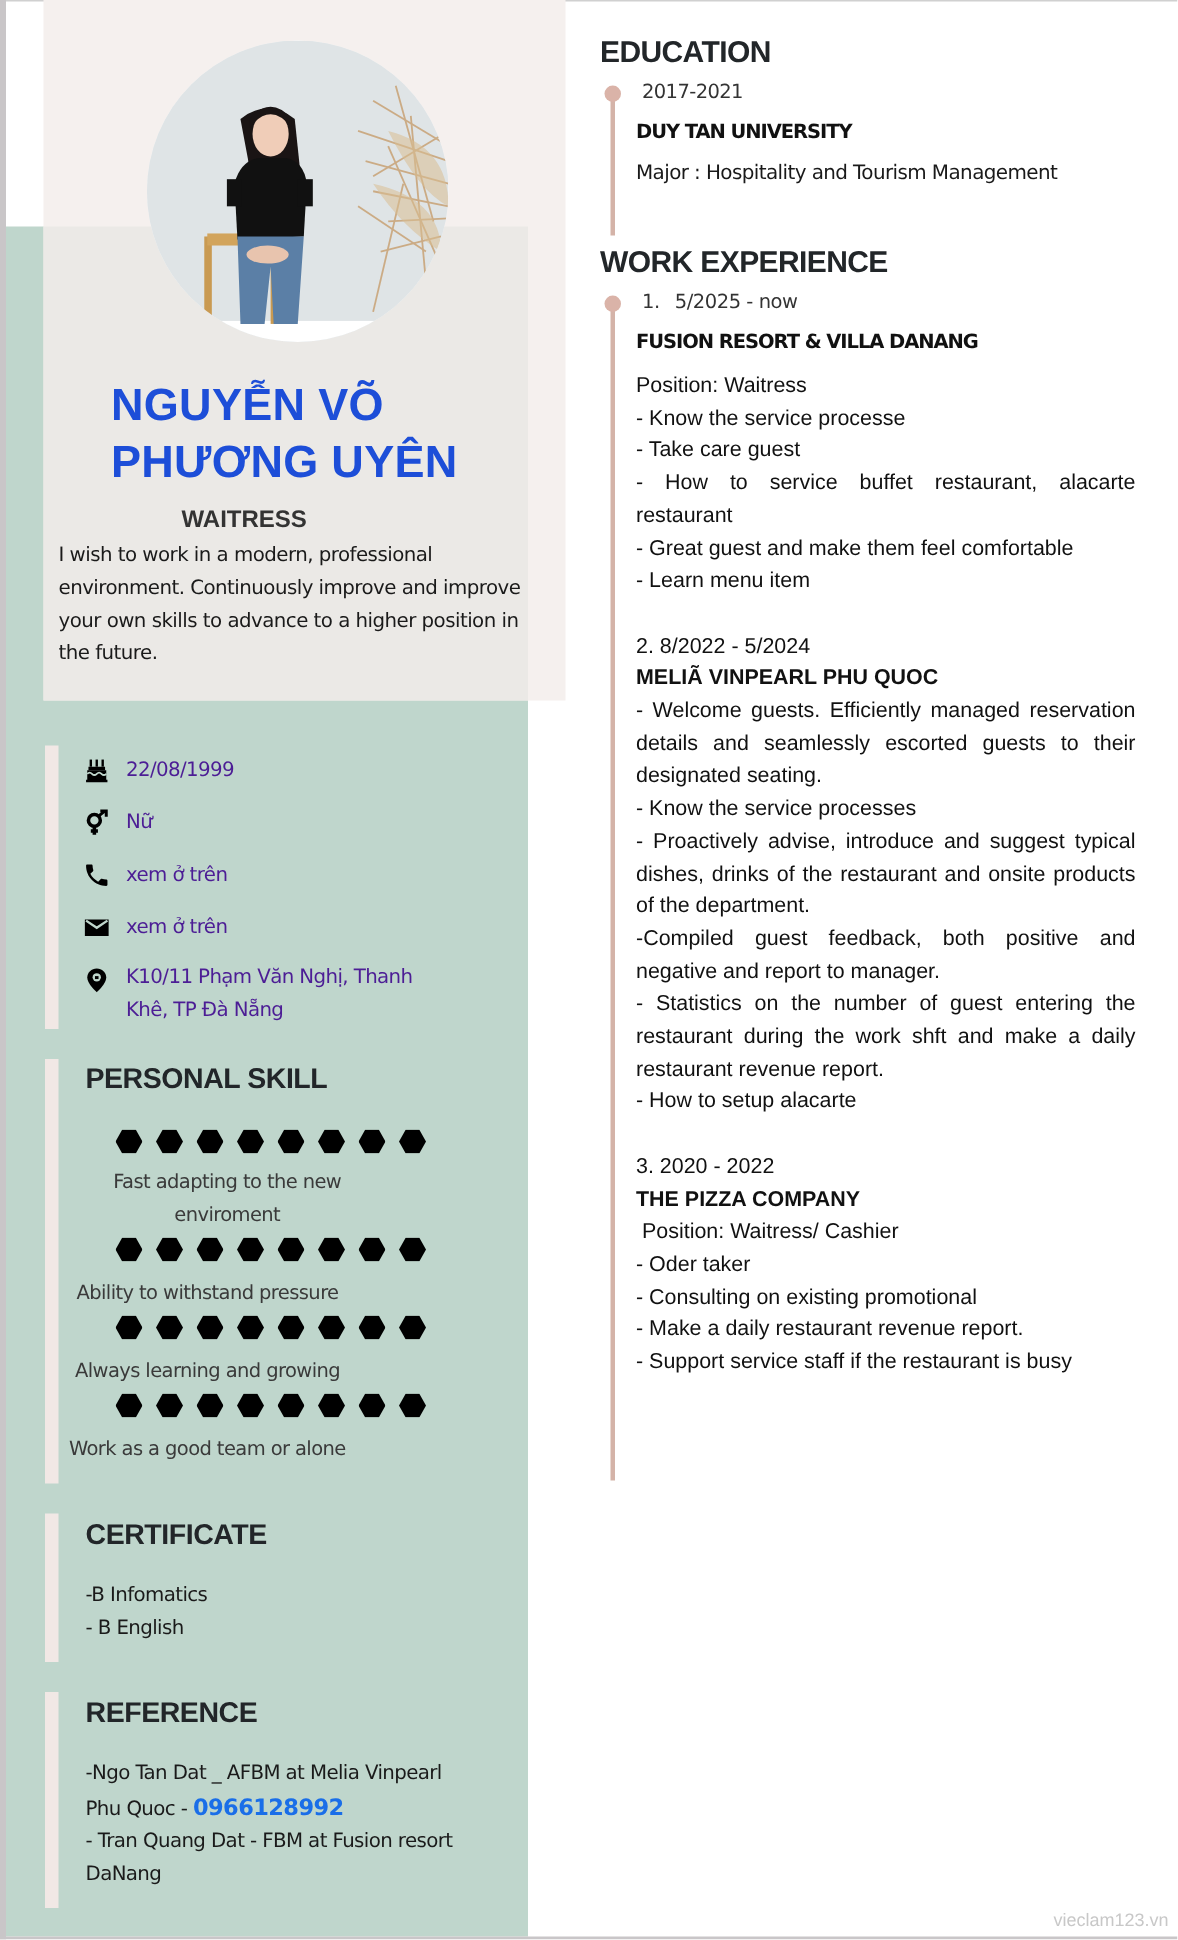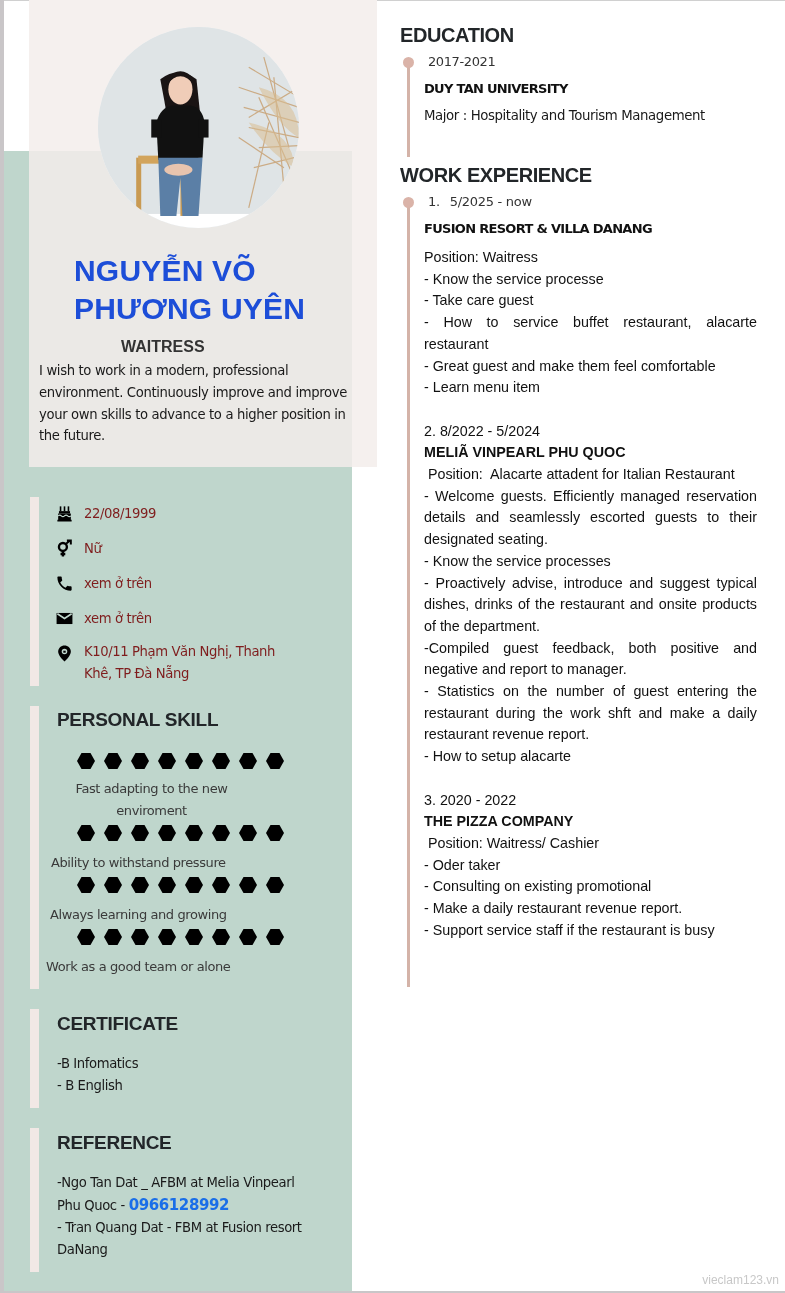--- a/index.html
+++ b/index.html
@@ -19,21 +19,21 @@
 
   .name { position: absolute; left: 74px; top: 252px; font-family: "Liberation Sans", sans-serif; font-weight: bold; font-size: 30px; line-height: 38px; color: #1d4ed8; letter-spacing: 0.2px; }
   .job-title { position: absolute; left: 121px; top: 338px; font-weight: bold; font-size: 16px; color: #333; }
   .objective { position: absolute; left: 39px; top: 360px; width: 318px; font-family: "DejaVu Sans", sans-serif; font-size: 13.2px; line-height: 21.8px; color: #1a1a1a; letter-spacing: -0.35px; }
 
   .side-box { position: absolute; left: 30px; border-left: 9px solid #f1e8e5; }
   .contact-box { top: 497px; height: 189px; width: 300px; }
   .contact-row { position: absolute; left: 15px; display: flex; align-items: flex-start; }
   .contact-row .ic { width: 20px; height: 20px; display: flex; align-items: center; justify-content: center; margin-right: 10px; }
   .contact-row .ic svg { width: 19px; height: 19px; }
-  .contact-row .txt { font-family: "DejaVu Sans", sans-serif; font-size: 13.2px; line-height: 22px; color: #7f1d1d; letter-spacing: -0.4px; }
+  .contact-row .txt { font-family: "DejaVu Sans", sans-serif; font-size: 13.2px; line-height: 22px; color: #4c1d95; letter-spacing: -0.4px; }
 
   .side-heading { position: absolute; left: 18px; font-weight: bold; font-size: 19px; color: #222629; letter-spacing: -0.3px; }
 
   .skill-box { top: 706px; height: 283px; width: 300px; }
   .hex-row { position: absolute; left: 38px; display: flex; gap: 9px; }
   .hex { width: 18px; height: 16px; background: #000; clip-path: polygon(25% 0, 75% 0, 100% 50%, 75% 100%, 25% 100%, 0 50%); }
   .skill-label { position: absolute; font-family: "DejaVu Sans", sans-serif; font-size: 13px; line-height: 22px; color: #3a3a3a; letter-spacing: -0.4px; text-align: center; }
 
   .cert-box { top: 1009px; height: 99px; width: 300px; }
   .ref-box { top: 1128px; height: 144px; width: 300px; padding-left: 36px; }
@@ -257,21 +257,20 @@
 <div class="work-body">
   <span class="line">Position: Waitress</span>
   <span class="line">- Know the service processe</span>
   <span class="line">- Take care guest</span>
   <span class="line" style="text-align-last:left">- How to service buffet restaurant, alacarte restaurant</span>
   <span class="line">- Great guest and make them feel comfortable</span>
   <span class="line">- Learn menu item</span>
   <span class="blank"></span>
   <span class="line">2. 8/2022 - 5/2024</span>
   <span class="line bold">MELIÃ VINPEARL PHU QUOC</span>
-  <span class="line" style="white-space:pre"> Position:  Alacarte attadent for Italian Restaurant</span>
   <span class="line">- Welcome guests. Efficiently managed reservation details and seamlessly escorted guests to their designated seating.</span>
   <span class="line">- Know the service processes</span>
   <span class="line">- Proactively advise, introduce and suggest typical dishes, drinks of the restaurant and onsite products of the department.</span>
   <span class="line">-Compiled guest feedback, both positive and negative and report to manager.</span>
   <span class="line">- Statistics on the number of guest entering the restaurant during the work shft and make a daily restaurant revenue report.</span>
   <span class="line">- How to setup alacarte</span>
   <span class="blank"></span>
   <span class="line">3. 2020 - 2022</span>
   <span class="line bold">THE PIZZA COMPANY</span>
   <span class="line" style="white-space:pre"> Position: Waitress/ Cashier</span>

